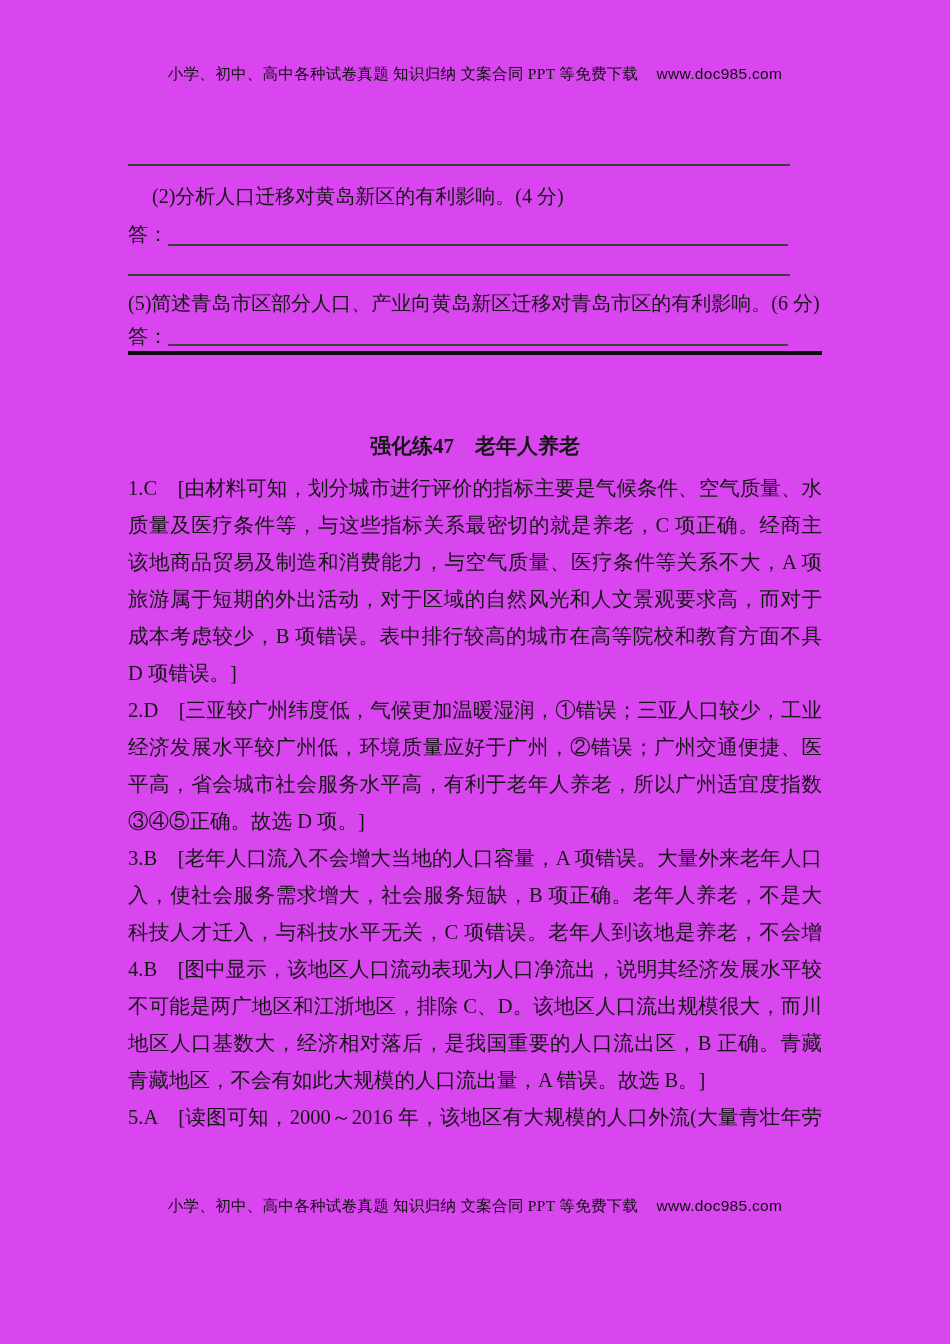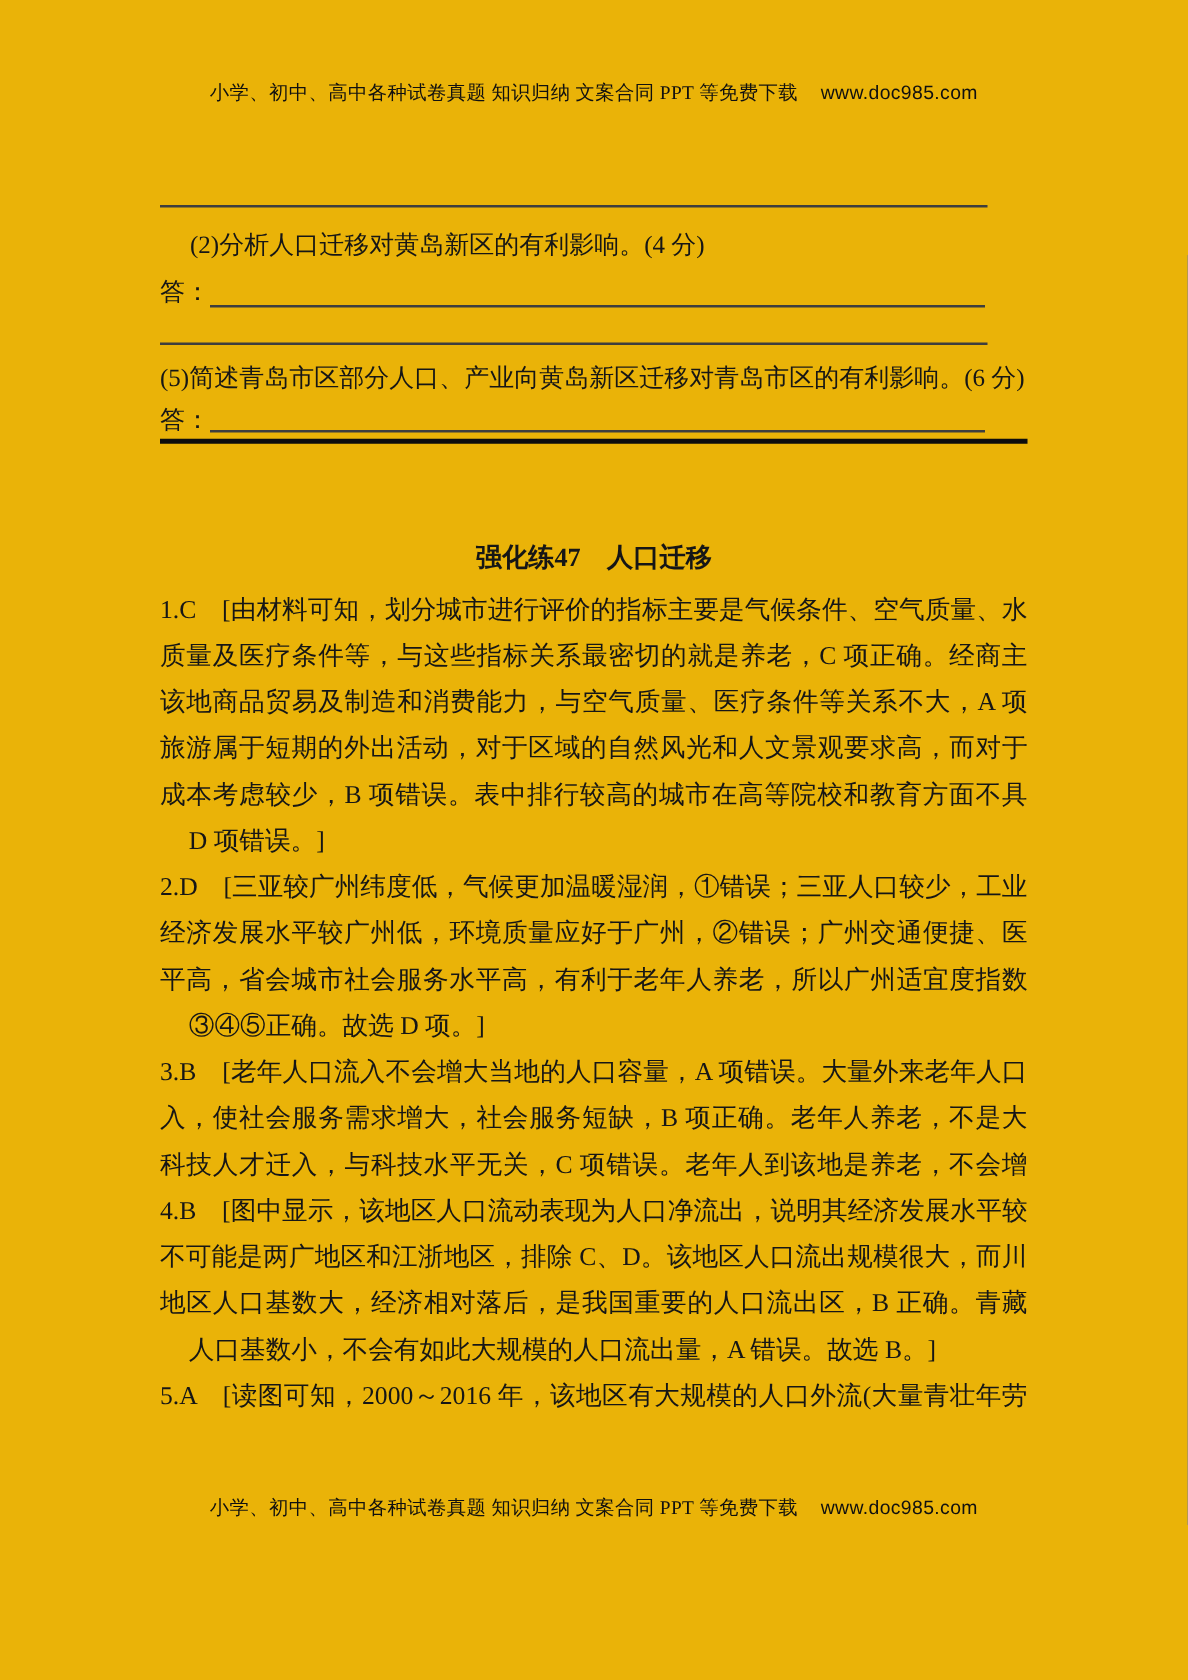--- a/index.html
+++ b/index.html
@@ -1,19 +1,19 @@
 <!DOCTYPE html>
 <html><head>
 <meta charset="utf-8">
 <style>
   * { margin:0; padding:0; box-sizing:border-box; }
   html,body { background:#888; }
   .page {
     position:relative; width:950px; height:1344px; margin:0 auto;
-    background:#eab308; overflow:hidden;
+    background:#d946ef; overflow:hidden;
     font-family:"Liberation Serif","DejaVu Serif",serif;
     color:#161616;
   }
   .hnote {
     position:absolute; left:0; width:100%; text-align:center;
     font-size:15.5px; letter-spacing:0.3px; color:#101010; white-space:nowrap;
   }
   .hnote .url { font-family:"Liberation Sans","DejaVu Sans",sans-serif; margin-left:14px; }
   .hnote.top { top:64px; }
   .hnote.bottom { top:1196px; }
@@ -26,21 +26,21 @@
   .ansrow .uline { flex:1; margin-right:34px; border-bottom:2px solid #3e3e3e; margin-bottom:3px; }
   .thickline { border-top:4px solid #0d0d0d; }
 
   .akey-title { text-align:center; font-weight:bold; font-size:21px; line-height:36px; }
 
   .bl {
     height:37px; line-height:37px; font-size:20.5px;
     white-space:normal; overflow:hidden;
   }
   .bl.j { text-align:justify; text-align-last:justify; }
-  .bl.e { text-align:left;margin-left:23px; }
+  .bl.e { text-align:left; }
 </style>
 </head>
 <body>
 
 <div class="page">
 
   <div class="hnote top">
     <span>小学、初中、高中各种试卷真题 知识归纳 文案合同 PPT 等免费下载</span>
     <span class="url">www.doc985.com</span>
   </div>
@@ -58,21 +58,21 @@
 
   <div class="abs qtext" style="top:288px;height:30px;">(5)简述青岛市区部分人口、产业向黄岛新区迁移对青岛市区的有利影响。(6 分)</div>
 
   <div class="abs ansrow" style="top:321px;height:28px;">
     <span>答：</span>
     <span class="uline"></span>
   </div>
 
   <div class="abs thickline" style="top:351px;height:4px;"></div>
 
-  <div class="abs akey-title" style="top:428px;height:36px;">强化练47　人口迁移</div>
+  <div class="abs akey-title" style="top:428px;height:36px;">强化练47　老年人养老</div>
 
   <div class="abs" style="top:470px;">
 
     <div class="bl j">1.C　[由材料可知，划分城市进行评价的指标主要是气候条件、空气质量、水体</div>
     <div class="bl j">质量及医疗条件等，与这些指标关系最密切的就是养老，C 项正确。经商主要看</div>
     <div class="bl j">该地商品贸易及制造和消费能力，与空气质量、医疗条件等关系不大，A 项错误。</div>
     <div class="bl j">旅游属于短期的外出活动，对于区域的自然风光和人文景观要求高，而对于生活</div>
     <div class="bl j">成本考虑较少，B 项错误。表中排行较高的城市在高等院校和教育方面不具优势，</div>
     <div class="bl e">D 项错误。]</div>
 
@@ -81,21 +81,21 @@
     <div class="bl j">平高，省会城市社会服务水平高，有利于老年人养老，所以广州适宜度指数较高，</div>
     <div class="bl e">③④⑤正确。故选 D 项。]</div>
 
     <div class="bl j">3.B　[老年人口流入不会增大当地的人口容量，A 项错误。大量外来老年人口进</div>
     <div class="bl j">入，使社会服务需求增大，社会服务短缺，B 项正确。老年人养老，不是大量高</div>
     <div class="bl j">科技人才迁入，与科技水平无关，C 项错误。老年人到该地是养老，不会增大就</div>
 
     <div class="bl j">4.B　[图中显示，该地区人口流动表现为人口净流出，说明其经济发展水平较低，</div>
     <div class="bl j">不可能是两广地区和江浙地区，排除 C、D。该地区人口流出规模很大，而川渝</div>
     <div class="bl j">地区人口基数大，经济相对落后，是我国重要的人口流出区，B 正确。青藏地区</div>
-    <div class="bl e">人口基数小，不会有如此大规模的人口流出量，A 错误。故选 B。]</div>
+    <div class="bl e">青藏地区，不会有如此大规模的人口流出量，A 错误。故选 B。]</div>
 
     <div class="bl j">5.A　[读图可知，2000～2016 年，该地区有大规模的人口外流(大量青壮年劳动</div>
   </div>
 
   <div class="hnote bottom">
     <span>小学、初中、高中各种试卷真题 知识归纳 文案合同 PPT 等免费下载</span>
     <span class="url">www.doc985.com</span>
   </div>
 
 </div>

